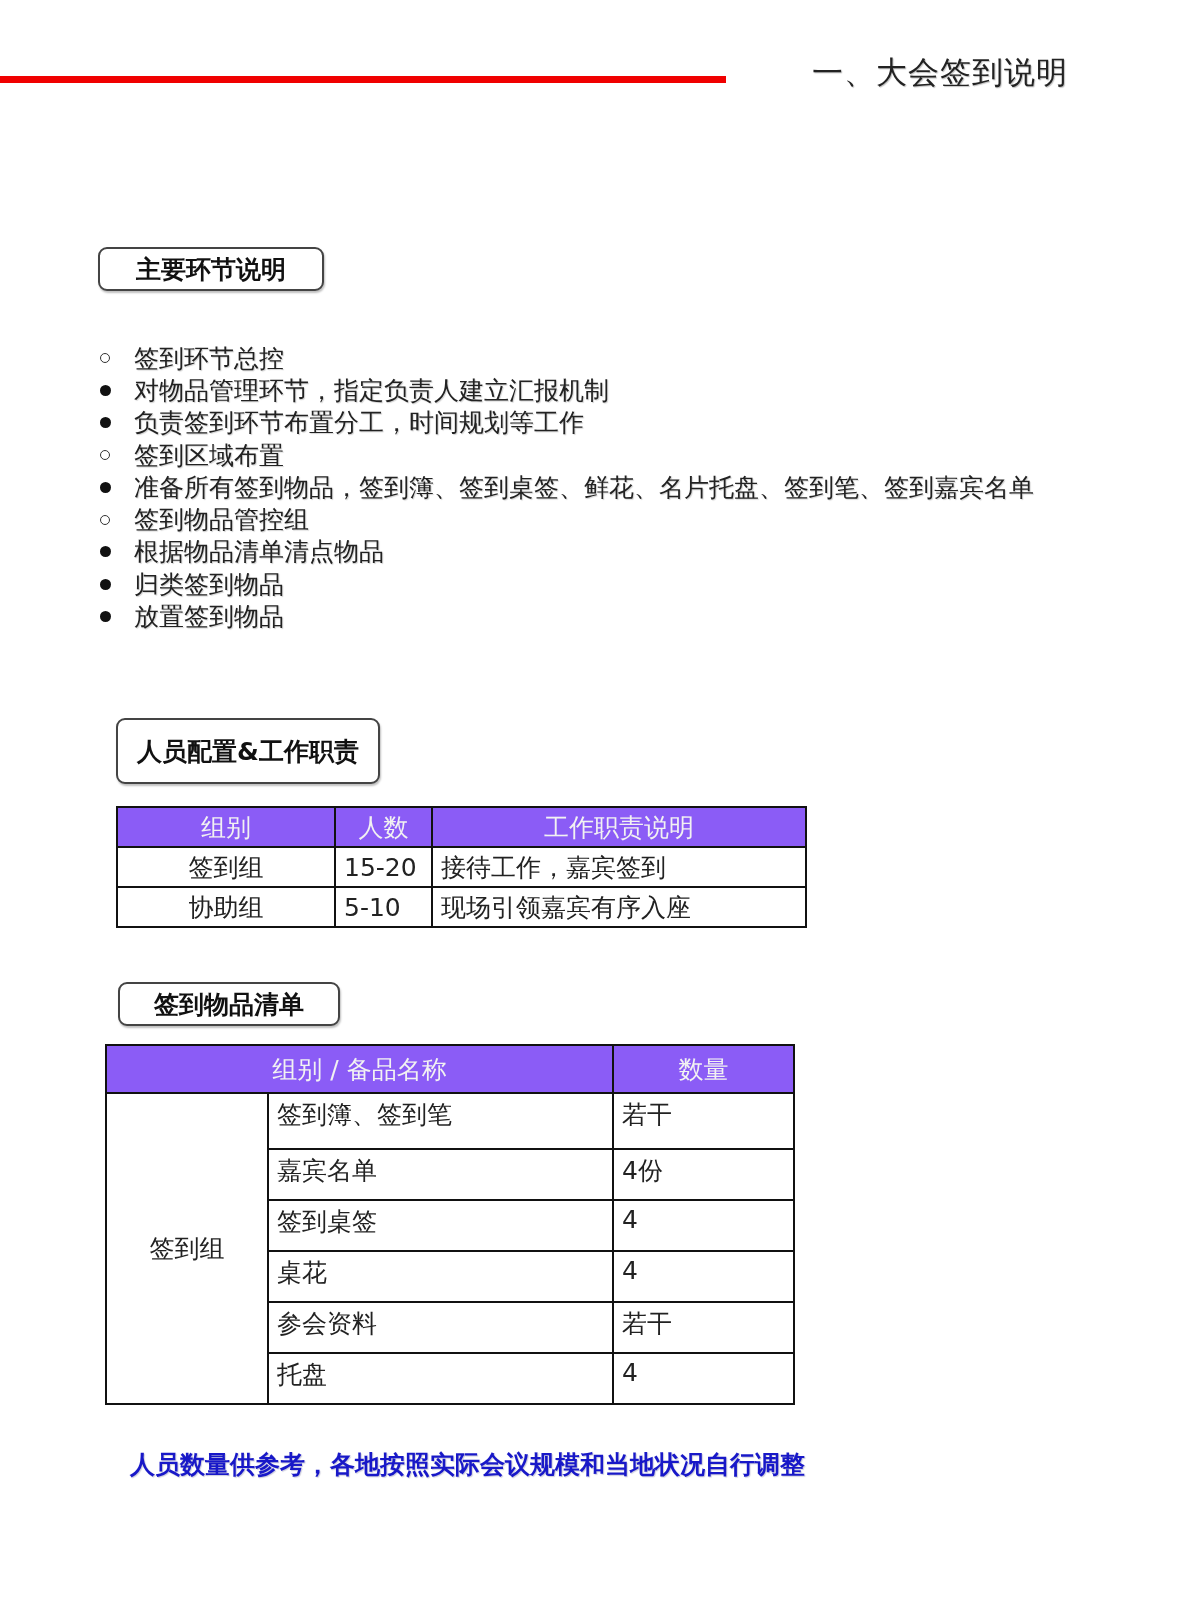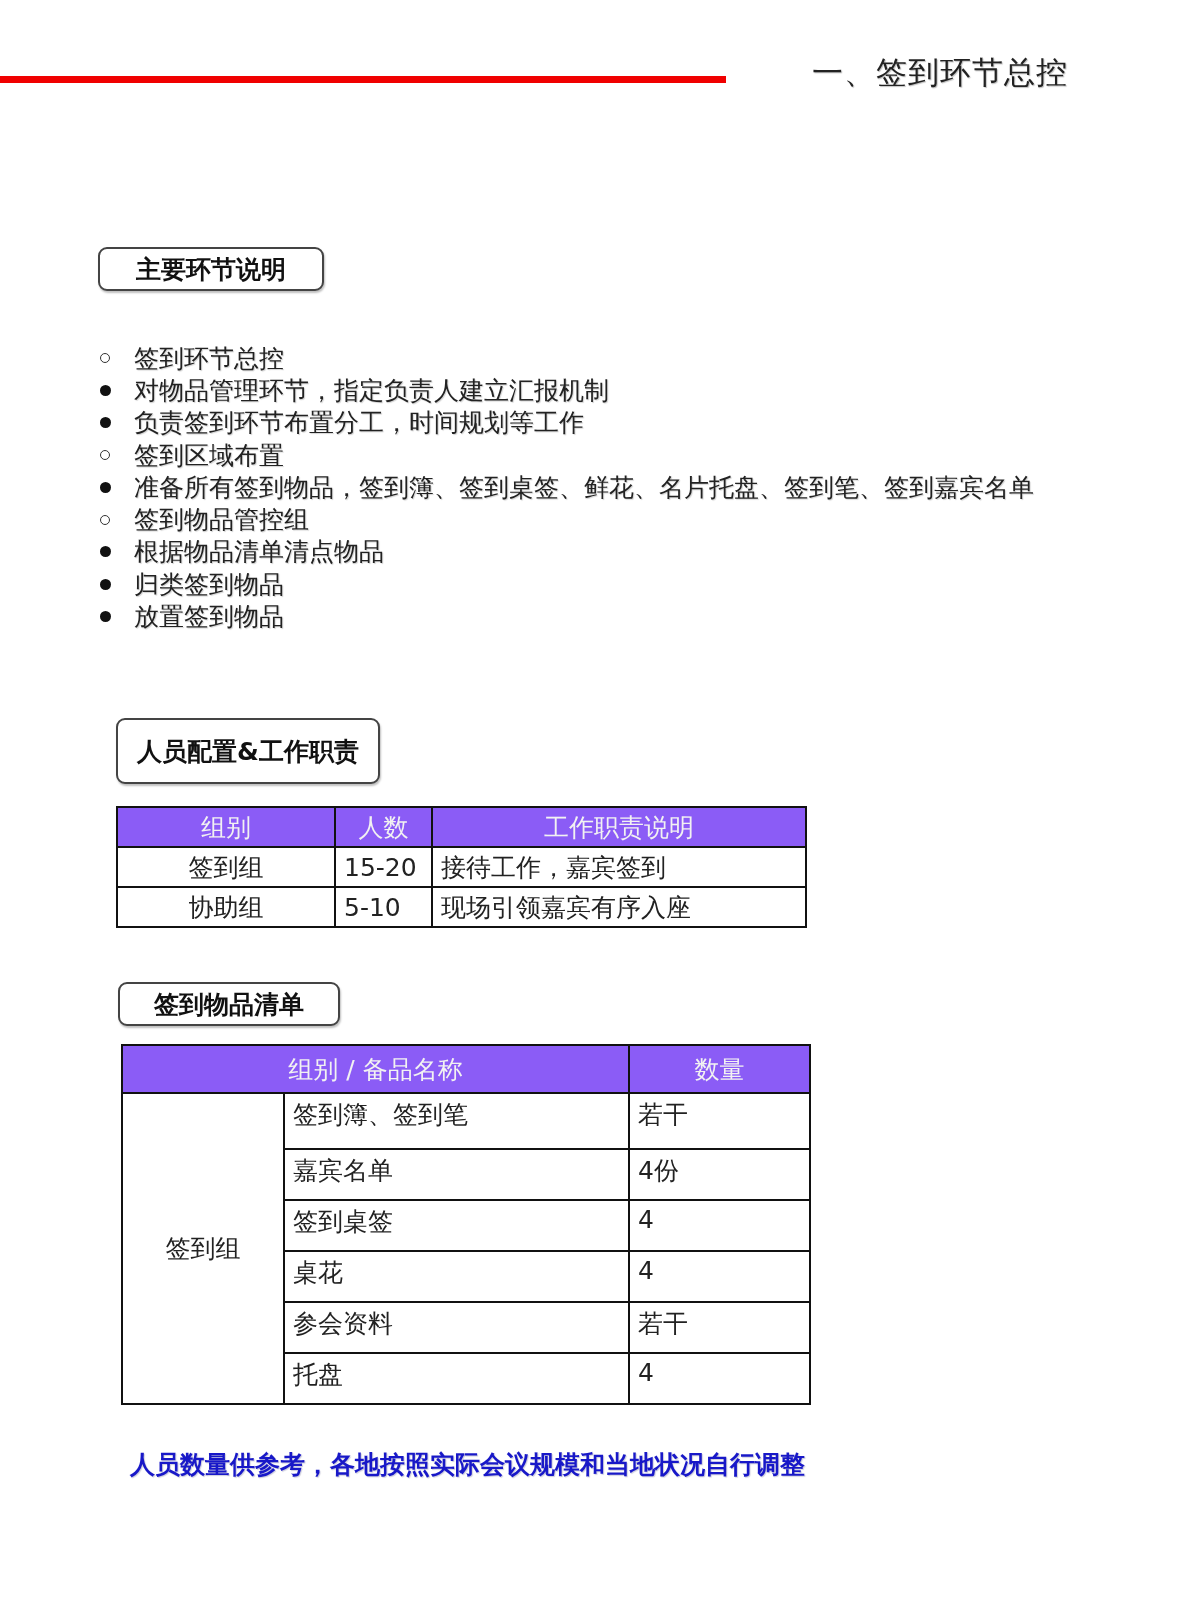--- a/index.html
+++ b/index.html
@@ -22,35 +22,35 @@
   .dot-hollow { width: 10px; height: 10px; border: 1.5px solid #333; border-radius: 50%; box-sizing: border-box; }
   table { border-collapse: collapse; position: absolute; font-size: 25px; }
   td, th { border: 2px solid #111; padding: 0 8px; color: #222; }
   th { background: #8b5cf6; color: #f2f2f2; font-weight: normal; }
   .staff { left: 116px; top: 806px; }
   .staff th, .staff td { height: 38px; }
   .staff .c1 { width: 200px; text-align: center; }
   .staff .c2 { width: 79px; }
   .staff .c3 { width: 356px; }
   .staff th.c2, .staff th.c3 { text-align: center; }
-  .items { left: 121px; top: 1044px; }
+  .items { left: 105px; top: 1044px; }
   .items th { height: 46px; }
   .items td { height: 45px; vertical-align: top; padding-top: 4px; }
   .items .g { width: 144px; text-align: center; vertical-align: middle; padding-top: 0; }
   .items .n { width: 327px; margin-left: 10px; }
   .items .q { width: 163px; }
   .items tr.first td { height: 50px; }
   .note { position: absolute; left: 130px; top: 1448px; font-size: 25px; font-weight: bold; color: #1818c8;
           text-shadow: 1px 1px 1px rgba(0,0,80,0.2); }
 </style>
 </head>
 <body>
 
 <div class="red-rule"></div>
-<div class="page-title">一、签到环节总控</div>
+<div class="page-title">一、大会签到说明</div>
 
 <div class="section-box box1">主要环节说明</div>
 
 <ul class="bullets">
   <li>
       <span class="mark">
         <span class="dot-hollow"></span>
       </span>
       <span>签到环节总控</span>
     </li>

